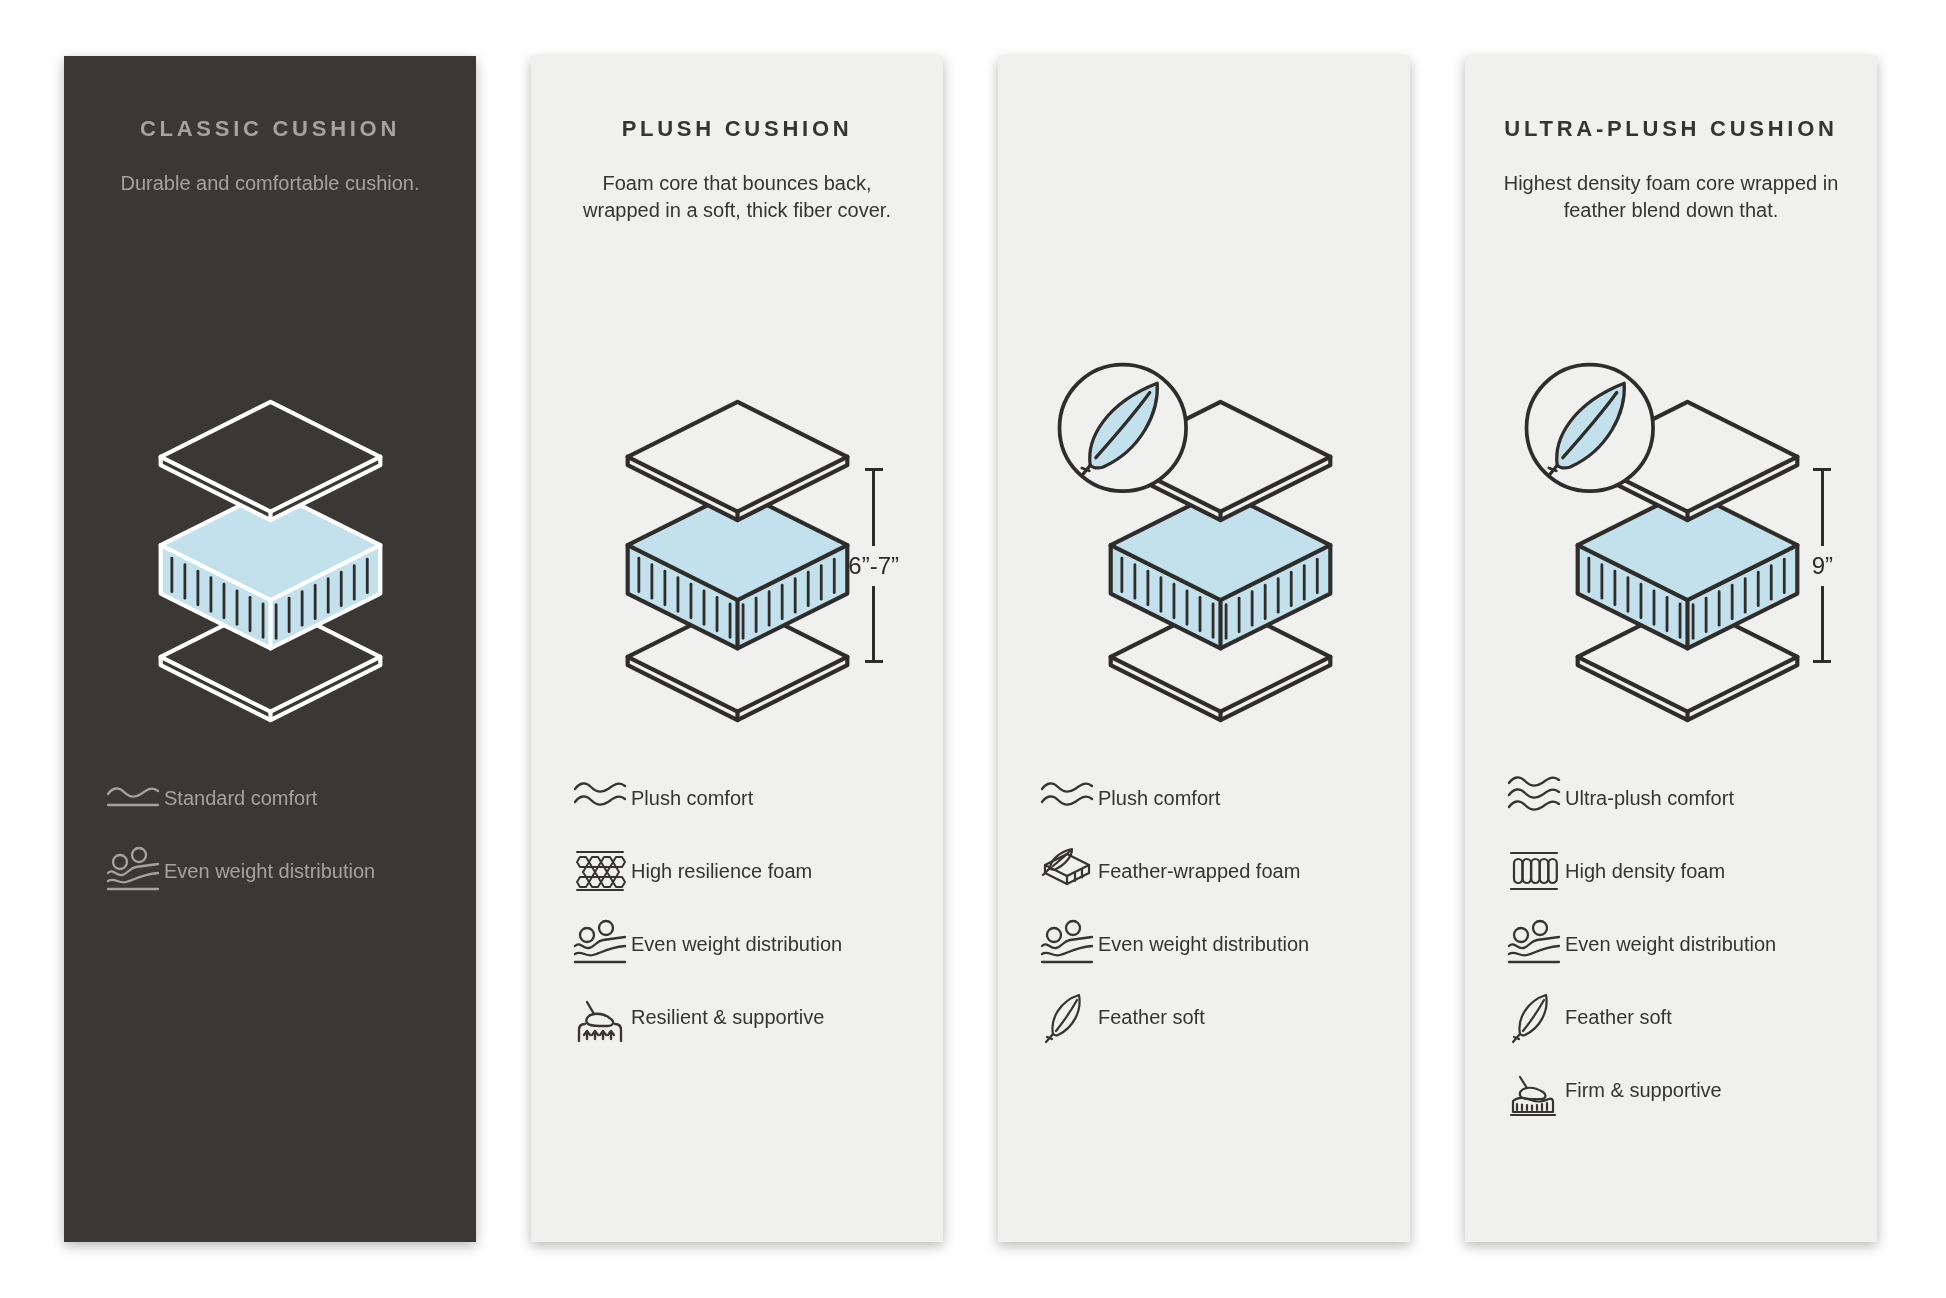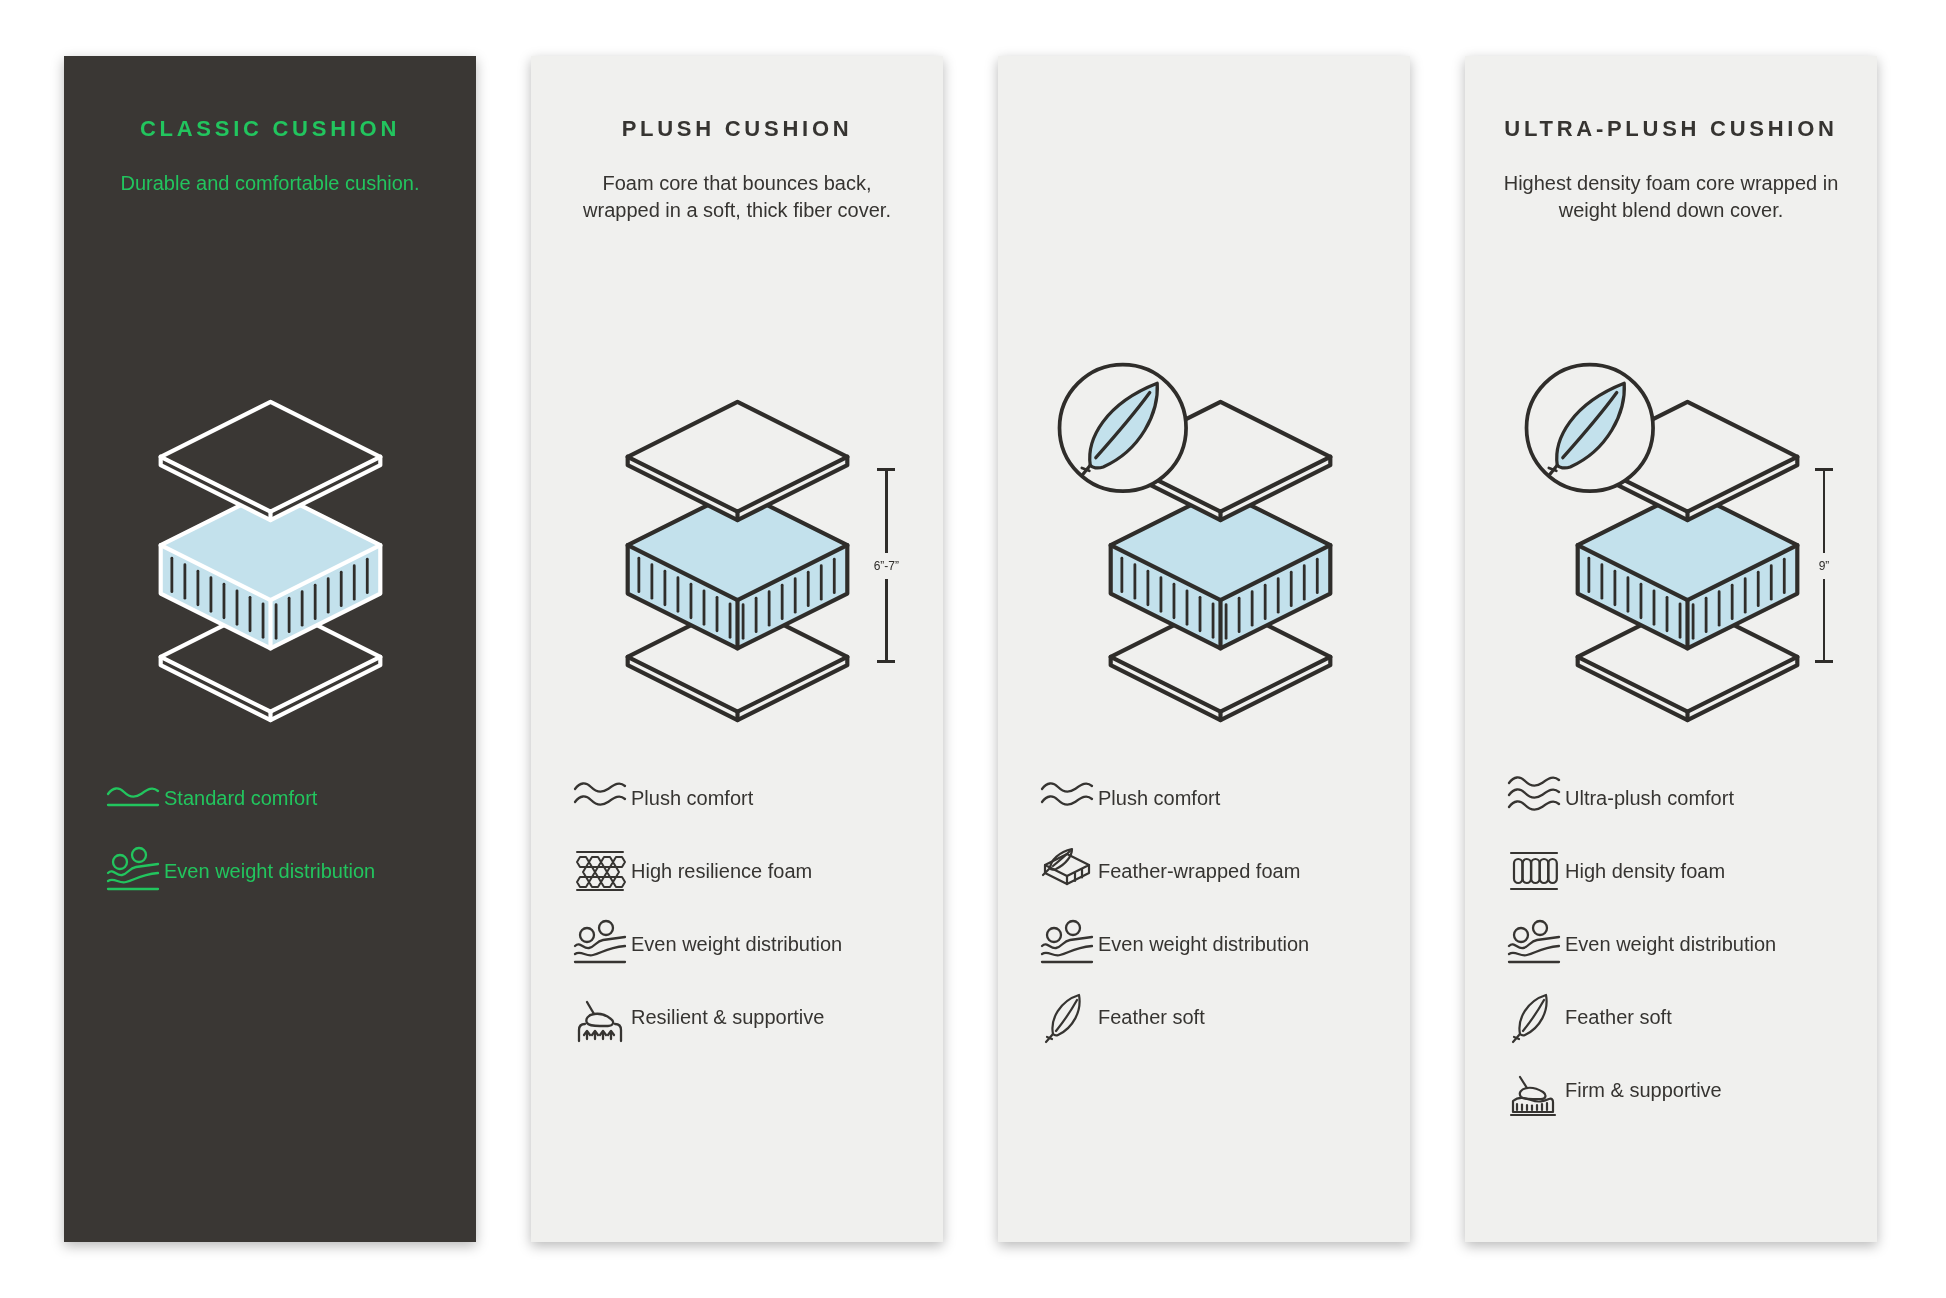--- a/index.html
+++ b/index.html
@@ -24,21 +24,21 @@
     box-shadow:0 4px 12px rgba(0,0,0,0.28);
     flex:0 0 auto;
   }
   .panel.dark{
     --panel-bg:#3a3734;
     --line:#ffffff;
     --hatch:#2f2d2a;
     --core-stroke:#ffffff;
     --blue:#c3e1ec;
     background:var(--panel-bg);
-    color:#22c55e;
+    color:#a3a3a3;
   }
   .panel.light{
     --panel-bg:#f0f0ee;
     --line:#2f2d2a;
     --hatch:#2f2d2a;
     --core-stroke:#2f2d2a;
     --blue:#c3e1ec;
     background:var(--panel-bg);
     color:#363431;
     padding-left:38px;
@@ -72,21 +72,21 @@
   }
   .panel.badge .diagram-svg{transform:translateX(16px);}
   .measure{
     position:absolute;
     right:6px;top:108px;height:195px;
     display:flex;flex-direction:column;align-items:center;
     color:var(--line);
   }
   .cap{width:18px;height:3px;background:currentColor;flex:0 0 auto;}
   .mline{width:2.5px;flex:1;background:currentColor;}
-  .mlabel{font-size:12px;padding:6px 0;white-space:nowrap;}
+  .mlabel{font-size:24px;padding:6px 0;white-space:nowrap;}
   .feature-list{
     list-style:none;
     margin:28px 0 0 0;
     padding:0;
   }
   .feature{
     display:flex;
     align-items:center;
     min-height:64px;
     margin-bottom:9px;
@@ -360,21 +360,21 @@
     <svg class="ficon" viewBox="0 0 56 56">
             <use href="#feather-icon"></use>
           </svg>
     <span class="flabel">Feather soft</span>
   </li>
       </ul>
   </section>
     <section class="panel light badge">
     <header class="panel-header">
       <h2 class="panel-title">ULTRA-PLUSH CUSHION</h2>
-      <p class="panel-desc">Highest density foam core wrapped in weight blend down cover.</p>
+      <p class="panel-desc">Highest density foam core wrapped in feather blend down that.</p>
     </header>
     <div class="diagram">
       <svg class="diagram-svg" viewBox="-30 -45 360 395">
         <use href="#d-slab" transform="translate(0,215)"></use>
         <use href="#d-core" transform="translate(0,95)"></use>
         <use href="#d-slab"></use>
         <use href="#d-badge"></use>
       </svg>
       <div class="measure">
         <div class="cap"></div>

